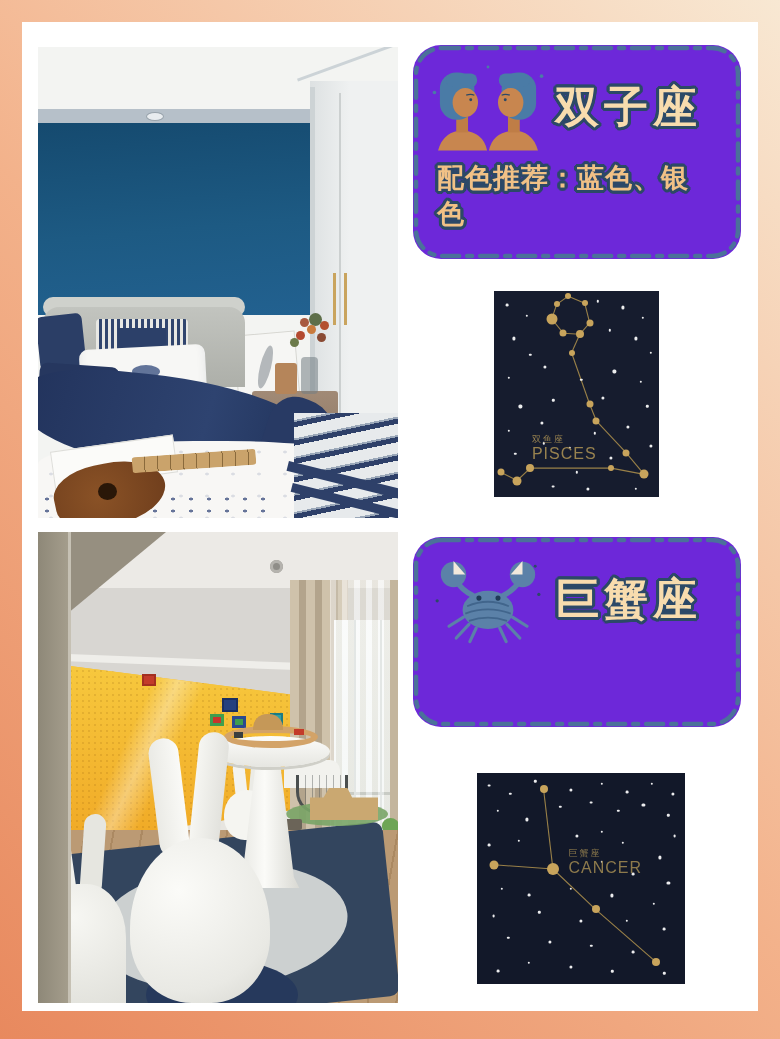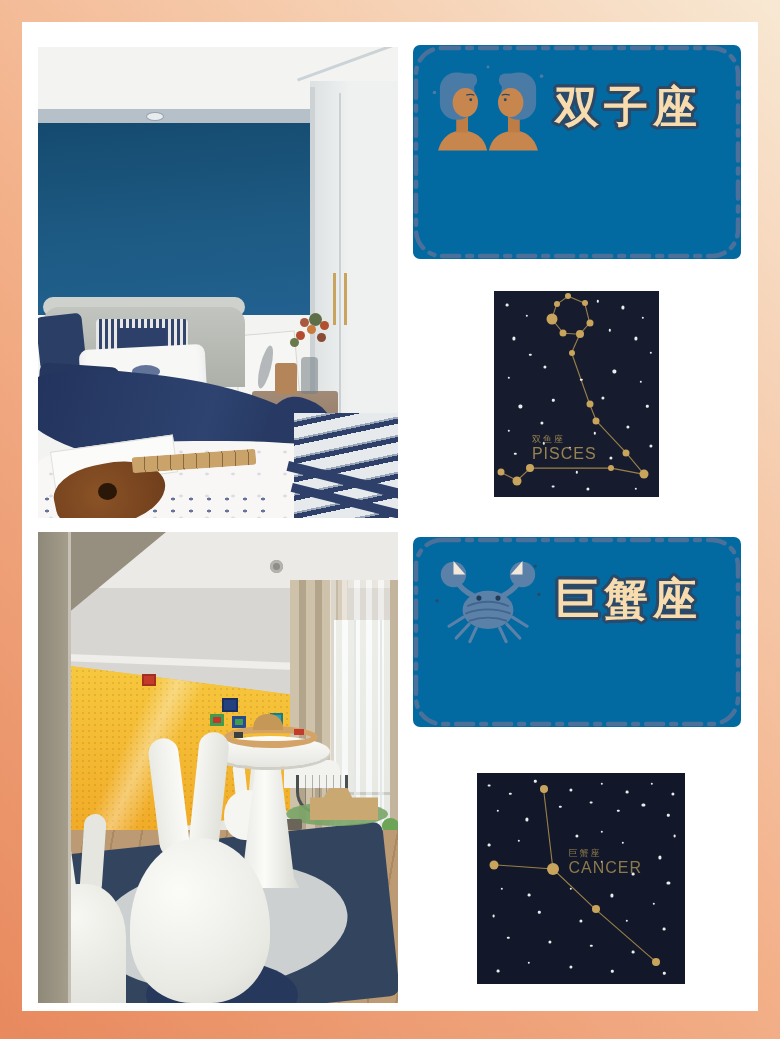--- a/index.html
+++ b/index.html
@@ -119,21 +119,21 @@
   .pr-bigbody{left:92px;top:306px;width:140px;height:165px;
     background:radial-gradient(circle at 35% 32%,#fbfbf8,#e9e9e4 70%,#d7d7d1);
     border-radius:50% 50% 42% 44%/55% 55% 40% 40%;}
   .pr-smear1{left:12px;top:286px;width:22px;height:80px;background:#f1f1ec;border-radius:12px;transform:rotate(-8deg);}
   .pr-smear2{left:44px;top:282px;width:22px;height:82px;background:#e6e6e0;border-radius:12px;transform:rotate(4deg);}
   .pr-smbody{left:0;top:352px;width:88px;height:119px;background:radial-gradient(circle at 40% 28%,#f7f7f3,#e0e0da);border-radius:45% 45% 0 0;}
   .pr-leftwall{left:0;top:0;width:30px;height:471px;background:linear-gradient(90deg,#8e8878,#a49d8c);}
   .pr-ledge{left:30px;top:0;width:3px;height:471px;background:#c6c1b4;}
 
   
-  .card{position:absolute;background:#0369a1;border-radius:7px;font-family:Liberation Mono, monospace;}
+  .card{position:absolute;background:#6d28d9;border-radius:28px;font-family:Liberation Mono, monospace;}
   .card .dashes{position:absolute;left:0;top:0;width:100%;height:100%;}
   .chead{position:relative;display:flex;align-items:center;gap:8px;padding:16px 10px 0 16px;}
   .zicon{flex:0 0 auto;}
   .otext{font-weight:900;color:#f8dcae;
     text-shadow:-3px 0 0 #2c4967,3px 0 0 #2c4967,0 -3px 0 #2c4967,0 3px 0 #2c4967,
       -2px -2px 0 #2c4967,2px -2px 0 #2c4967,-2px 2px 0 #2c4967,2px 2px 0 #2c4967,
       -3px -1px 0 #2c4967,-3px 1px 0 #2c4967,3px -1px 0 #2c4967,3px 1px 0 #2c4967,
       -1px -3px 0 #2c4967,1px -3px 0 #2c4967,-1px 3px 0 #2c4967,1px 3px 0 #2c4967;}
   .ctitle{font-size:44px;letter-spacing:5px;}
   .csub{position:relative;margin:10px 0 0 24px;font-size:27px;line-height:1.32;letter-spacing:1px;color:#f1c186;}
@@ -222,20 +222,21 @@
             <rect x="19" y="13" width="34" height="15" rx="7" fill="#4a7ba6"></rect>
             <circle cx="46" cy="42" r="1.6" fill="#2c4967"></circle>
             <path d="M41 37 Q46 35 50 37" stroke="#2c4967" stroke-width="1.4" fill="none"></path>
           </g>
           <circle cx="6" cy="34" r="2" fill="#4a7ba6"></circle>
           <circle cx="124" cy="16" r="2" fill="#4a7ba6"></circle>
           <circle cx="65" cy="6" r="1.6" fill="#4a7ba6"></circle>
         </svg>
         <div class="ctitle otext">双子座</div>
       </div>
+      <div class="csub otext">配色推荐：蓝色、银色</div>
     </div>
 
     <div class="const" id="const-pisces" style="background: rgb(22, 28, 46);">
         <svg viewBox="0 0 100 100" preserveAspectRatio="none">
           <line x1="45" y1="2.5" x2="55" y2="6" stroke="#9a8148" stroke-width="1.1" vector-effect="non-scaling-stroke"></line>
           <line x1="55" y1="6" x2="58" y2="15.5" stroke="#9a8148" stroke-width="1.1" vector-effect="non-scaling-stroke"></line>
           <line x1="58" y1="15.5" x2="52" y2="21" stroke="#9a8148" stroke-width="1.1" vector-effect="non-scaling-stroke"></line>
           <line x1="52" y1="21" x2="42" y2="20.5" stroke="#9a8148" stroke-width="1.1" vector-effect="non-scaling-stroke"></line>
           <line x1="42" y1="20.5" x2="35" y2="13.5" stroke="#9a8148" stroke-width="1.1" vector-effect="non-scaling-stroke"></line>
           <line x1="35" y1="13.5" x2="38" y2="6.5" stroke="#9a8148" stroke-width="1.1" vector-effect="non-scaling-stroke"></line>

